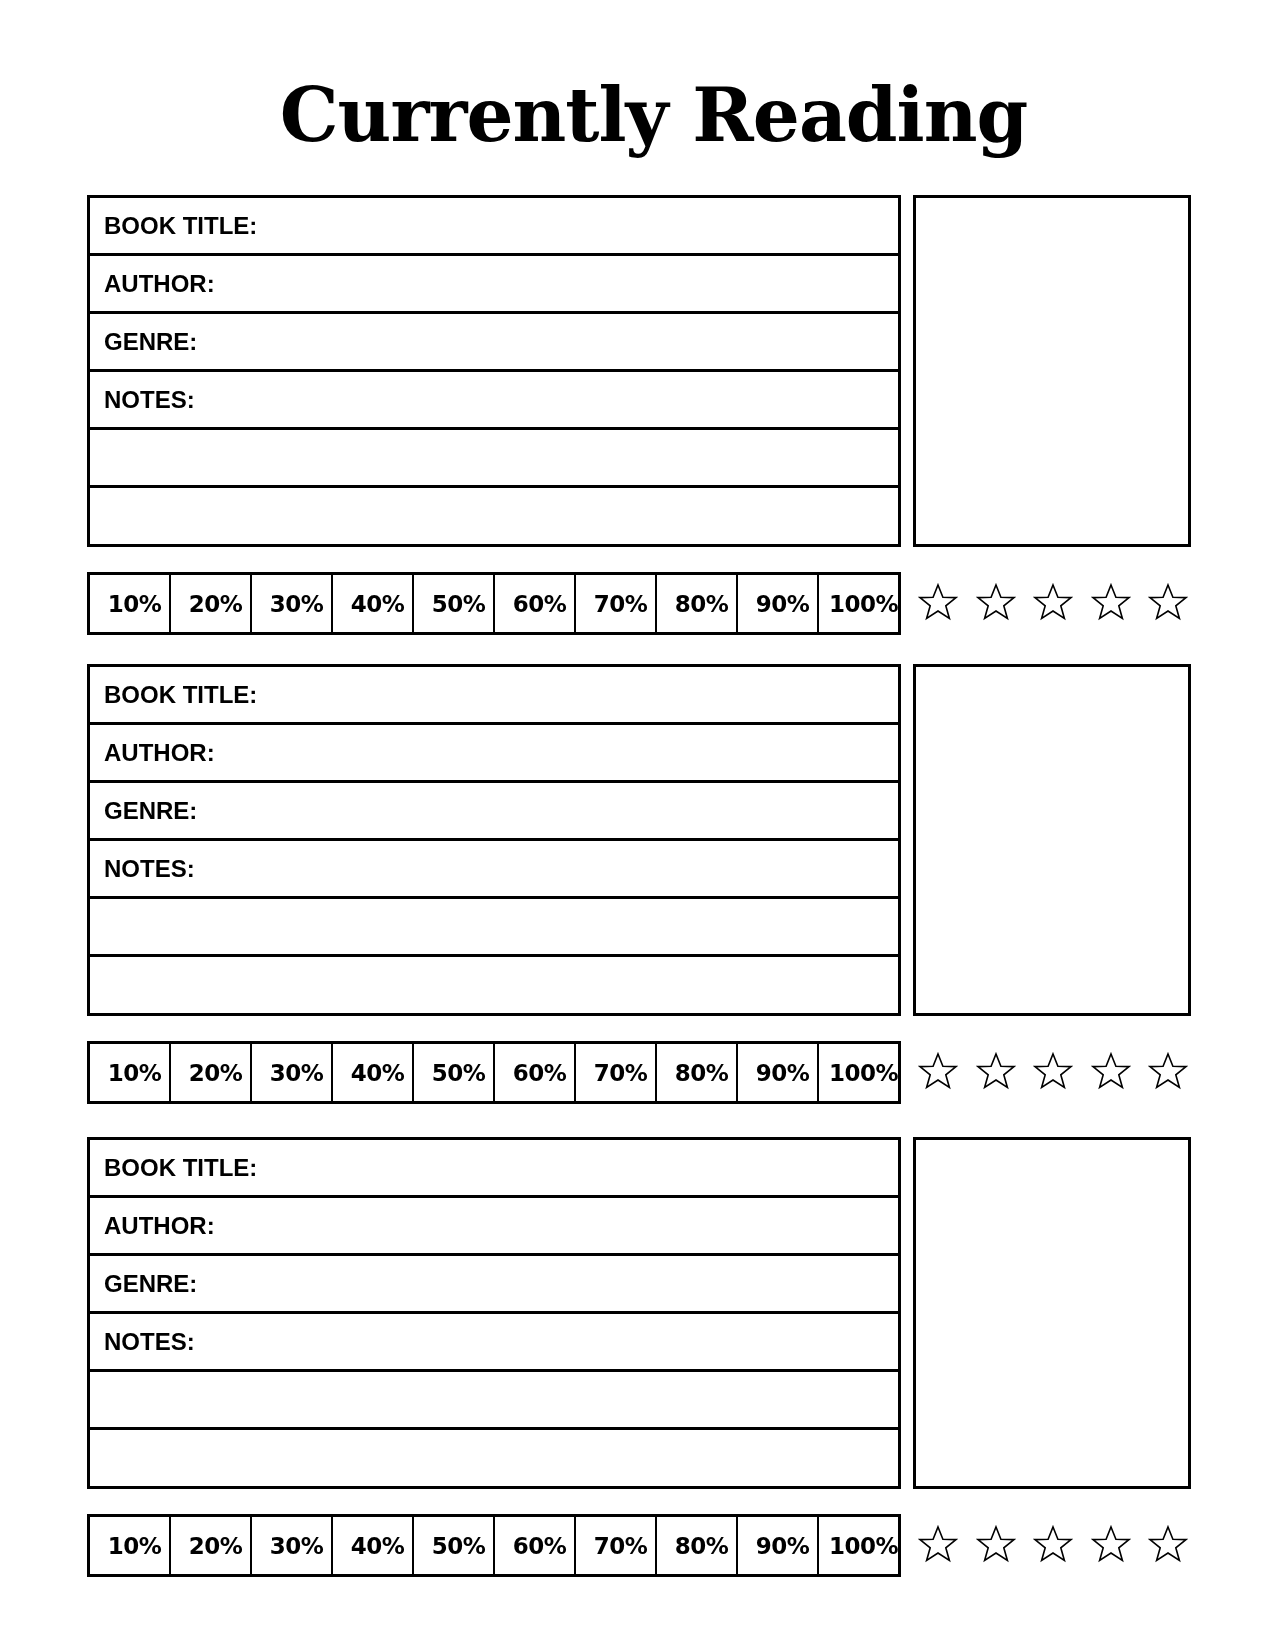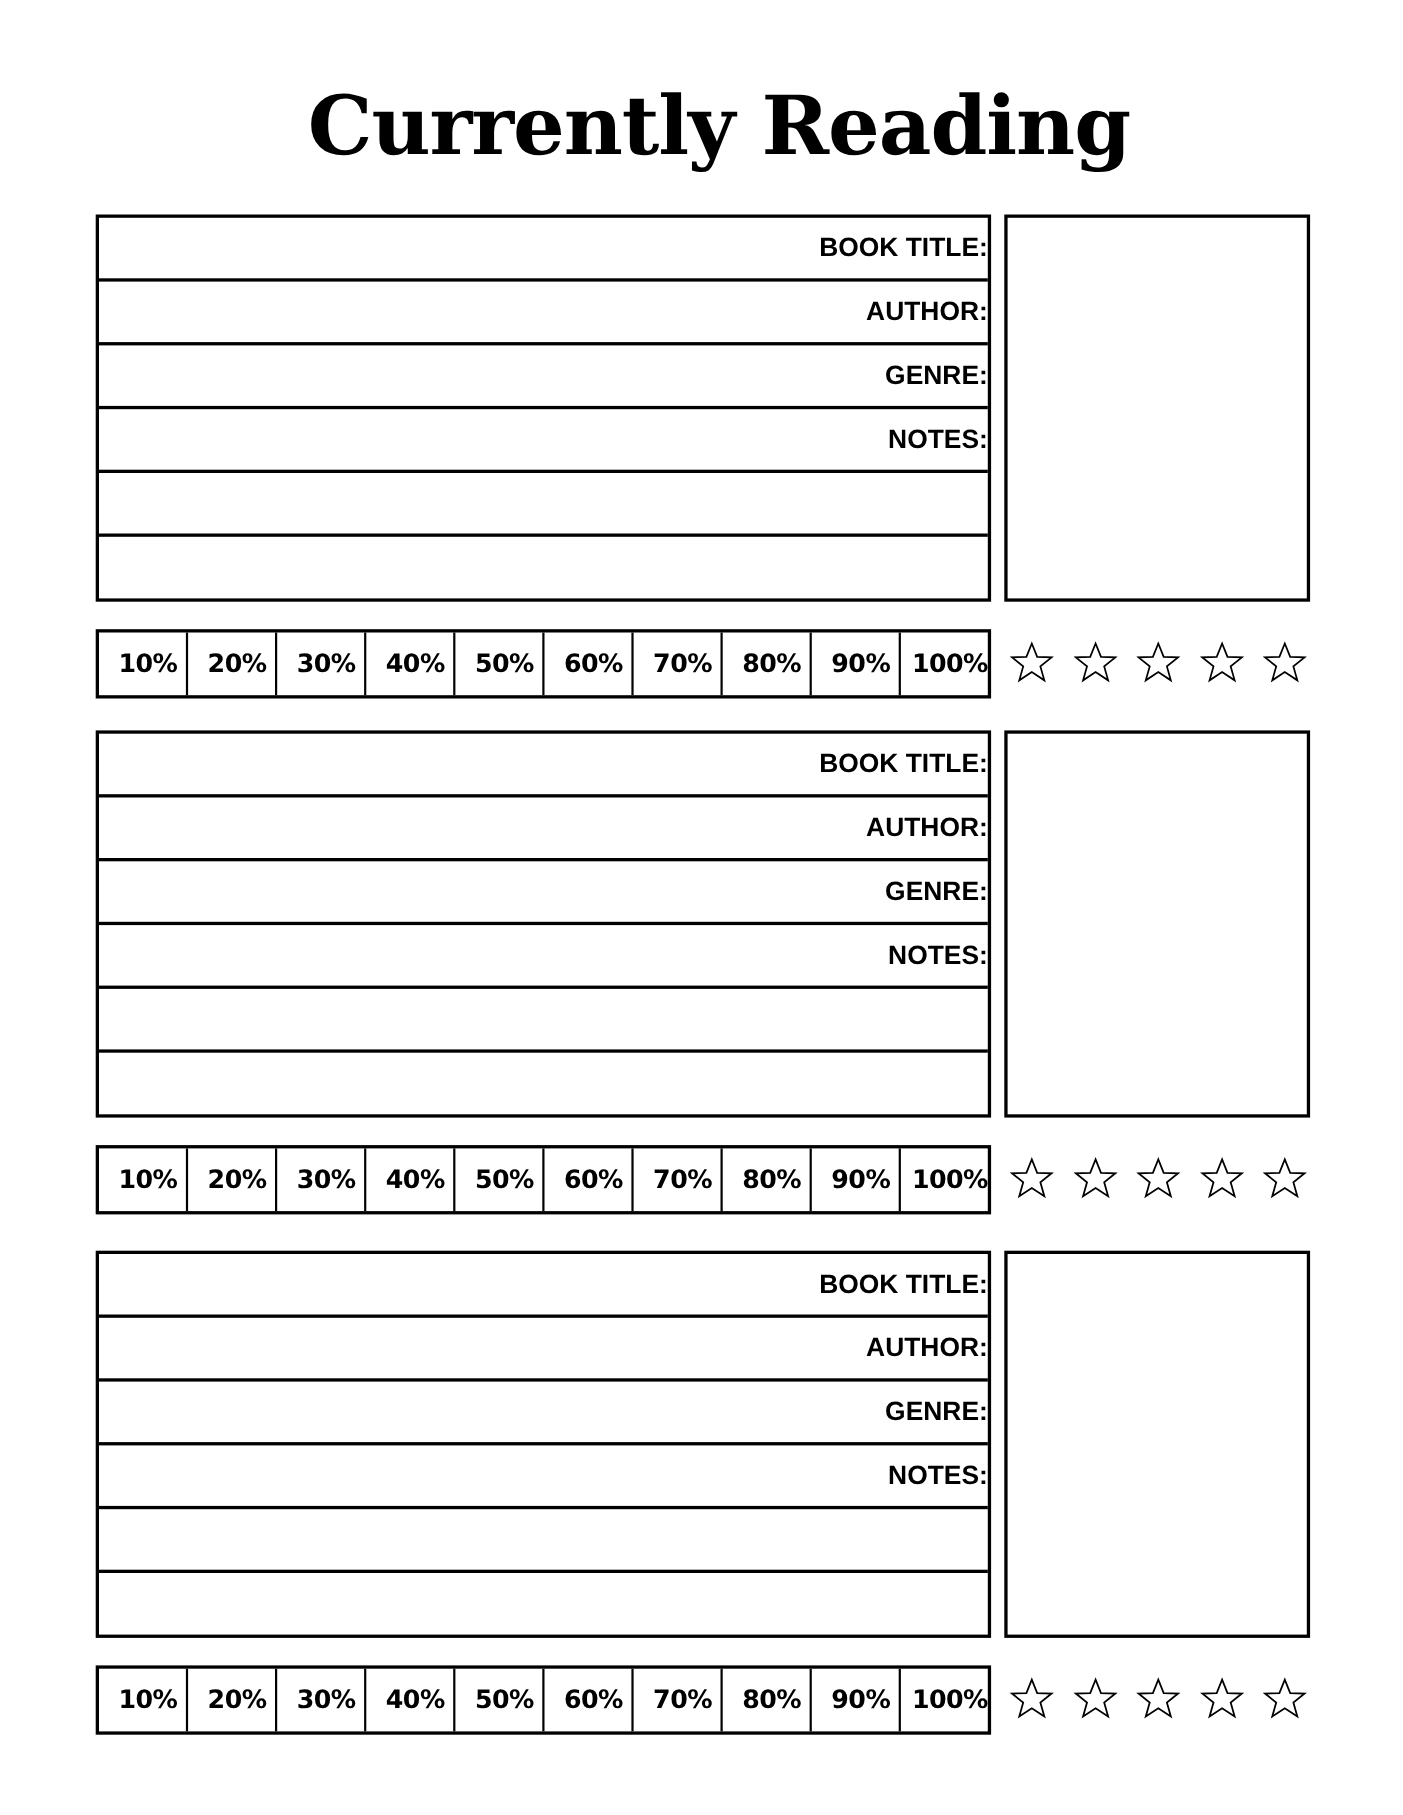--- a/index.html
+++ b/index.html
@@ -13,21 +13,21 @@
       letter-spacing: -1px; line-height: 1;
     }
     .section { position: absolute; left: 0; width: 1275px; height: 440px; }
     .info-box {
       position: absolute; left: 87px; top: 0; width: 808px; height: 346px;
       border: 3px solid #000; box-sizing: content-box;
     }
     .row {
       height: 55px; border-bottom: 3px solid #000; box-sizing: content-box;
       display: flex; align-items: center; padding-left: 14px;
-      font-weight: bold; font-size: 24px; justify-content: flex-end;
+      font-weight: bold; font-size: 24px;
     }
     .row:last-child { border-bottom: none; height: 56px; }
     .cover-box {
       position: absolute; left: 913px; top: 0; width: 272px; height: 346px;
       border: 3px solid #000;
     }
     .progress {
       position: absolute; left: 87px; top: 377px; height: 57px; width: 808px;
       border: 3px solid #000; display: flex;
     }

